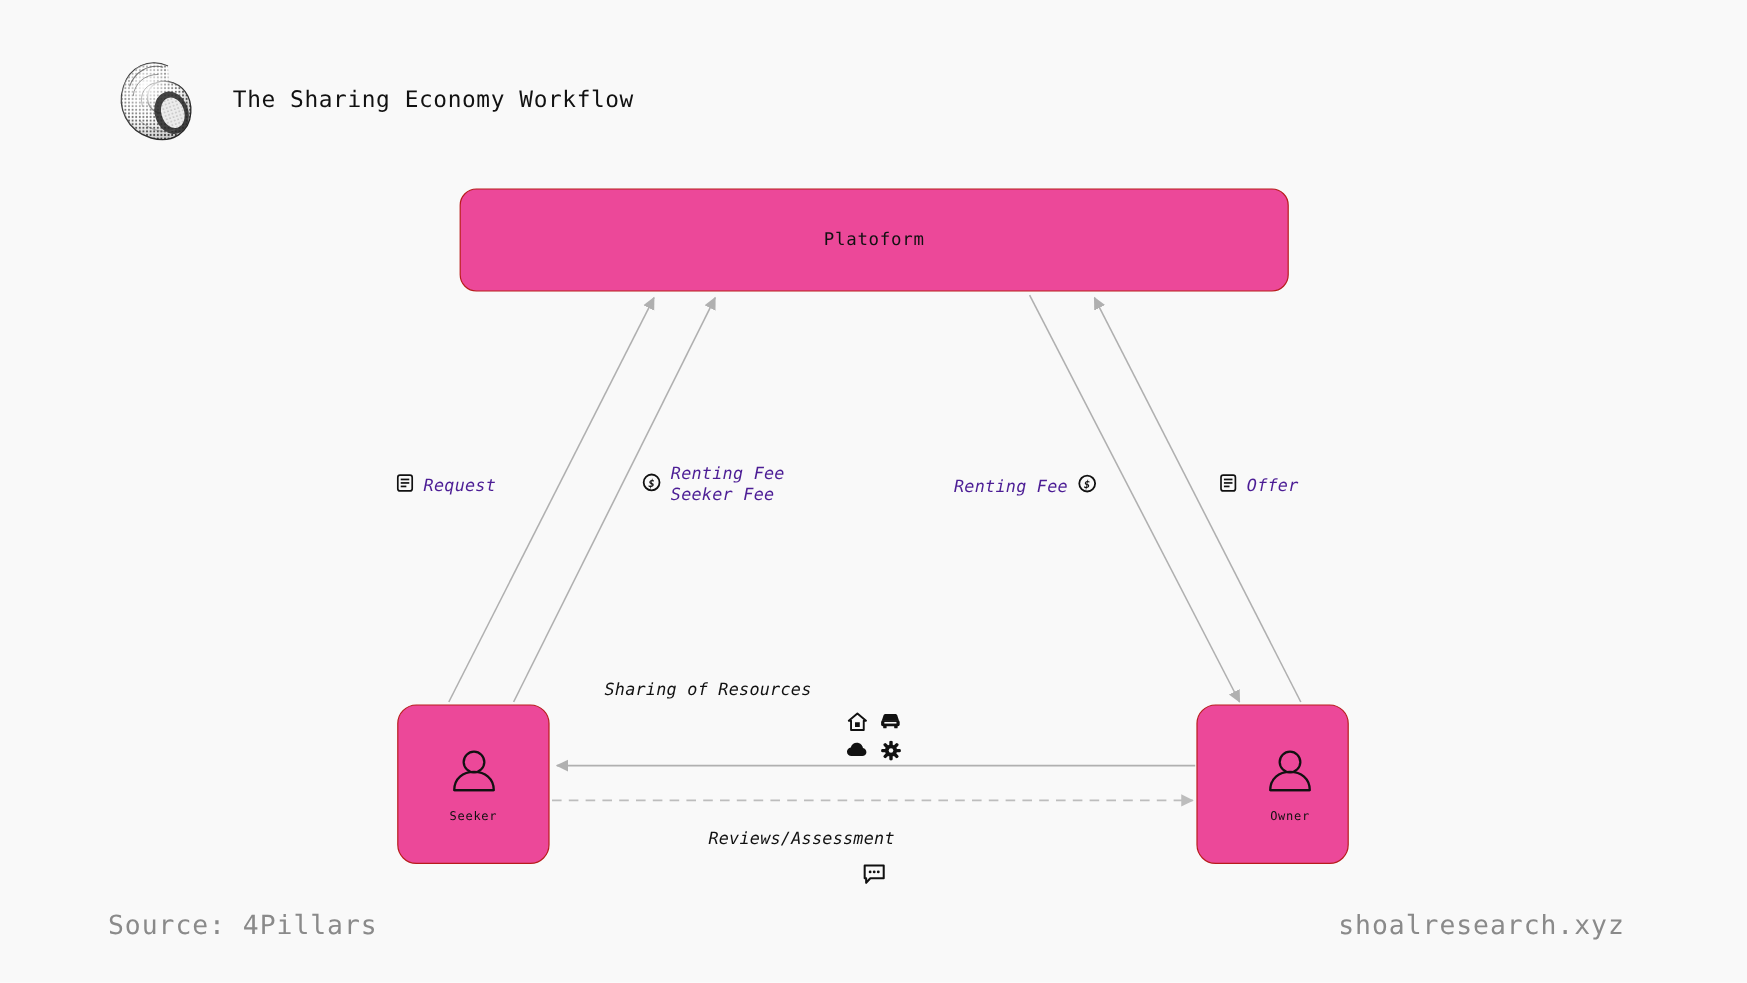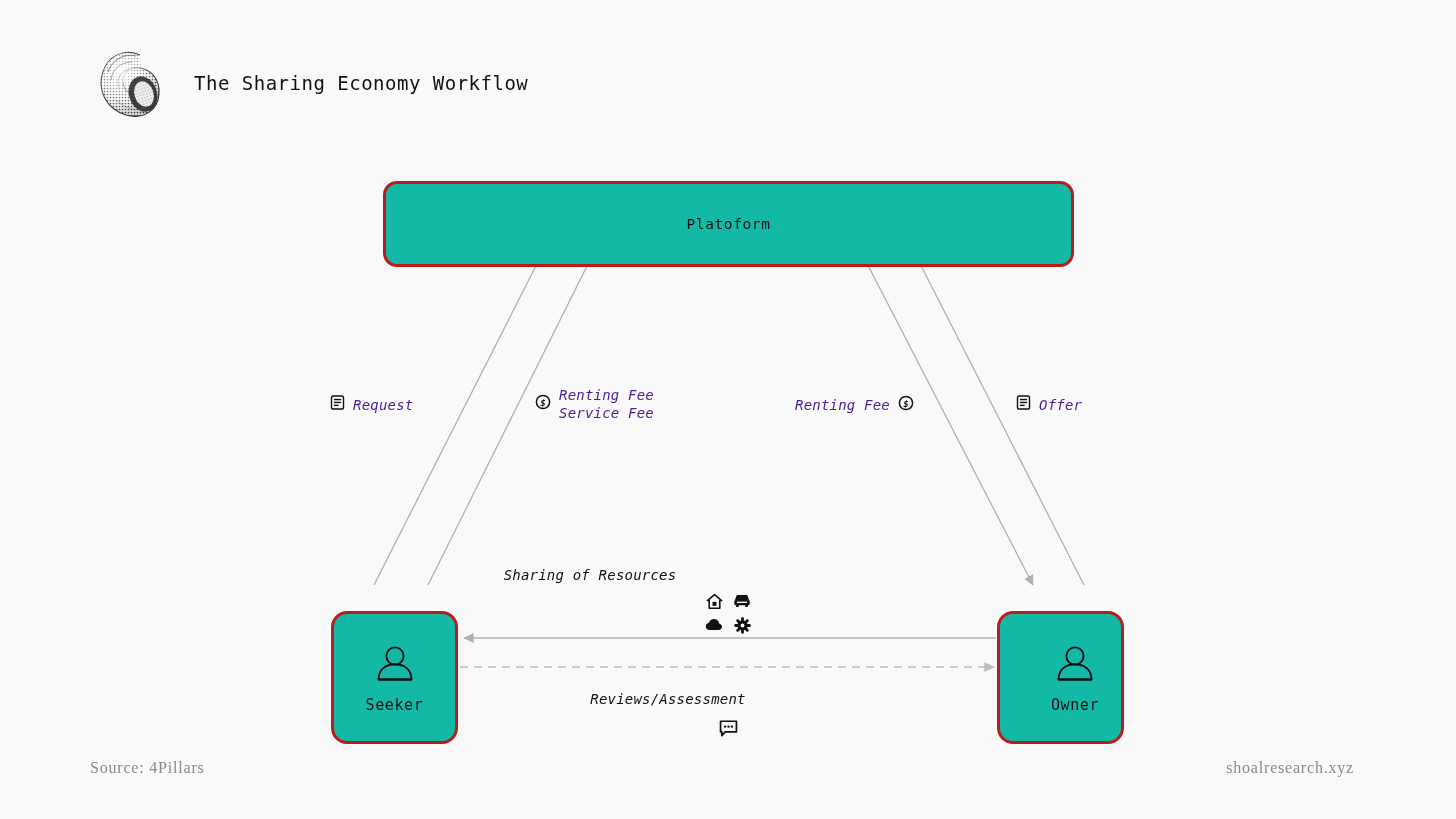--- a/index.html
+++ b/index.html
@@ -45,24 +45,23 @@
     left: 0;
     top: 0;
     width: 1456px;
     height: 819px;
   }
 
   
   .node-box {
     position: absolute;
     box-sizing: border-box;
-    background: #14b8a6;
-    border: 3px solid #b91c1c;
+    background: #ec4899;
+    border: 1px solid #b91c1c;
     border-radius: 16px;
-    margin-top: 24px;
   }
   #platform-box {
     left: 383px;
     top: 157px;
     width: 691px;
     height: 86px;
     border-radius: 14px;
     display: flex;
     align-items: center;
     justify-content: center;
@@ -78,21 +77,21 @@
     top: 587px;
     display: flex;
     flex-direction: column;
     align-items: center;
     justify-content: center;
     gap: 6px;
   }
   #seeker-box { left: 331px; }
   #owner-box  { left: 997px; padding-left: 29px; }
   .actor-label {
-    font-size: 15px;
+    font-size: 10px;
     letter-spacing: 0.6px;
     color: #111;
   }
   .person-icon { display: block; }
 
   
   .edge-label {
     position: absolute;
     font-style: italic;
     font-size: 14px;
@@ -158,24 +157,23 @@
     top: 720px;
     width: 1456px;
     display: flex;
     justify-content: center;
   }
 
   
   .footer-text {
     position: absolute;
     top: 759px;
-    font-size: 16px;
+    font-size: 22px;
     letter-spacing: 0.8px;
     color: #8a8a8a;
-    font-family: Liberation Serif, serif;
   }
   #source-note { left: 90px; }
   #site-note   { right: 102px; }
 </style>
 </head>
 <body>
 
 <div id="canvas">
 
   <div id="header">
@@ -276,21 +274,21 @@
 
   <div id="label-fees" class="edge-label">
     <span>
       <svg width="16" height="16" viewBox="0 0 16 16" aria-hidden="true">
         <circle cx="8" cy="8" r="6.6" fill="none" stroke="#111" stroke-width="1.5"></circle>
         <text x="8" y="11.6" font-size="9" font-weight="bold" text-anchor="middle" font-family="DejaVu Sans Mono, monospace" fill="#111">$</text>
       </svg>
     </span>
     <span class="stack">
       <span class="lbl-text">Renting Fee</span>
-      <span class="lbl-text">Service Fee</span>
+      <span class="lbl-text">Seeker Fee</span>
     </span>
   </div>
 
   <div id="label-renting-right" class="edge-label">
     <span class="lbl-text">Renting Fee</span>
     <span>
       <svg width="16" height="16" viewBox="0 0 16 16" aria-hidden="true">
         <circle cx="8" cy="8" r="6.6" fill="none" stroke="#111" stroke-width="1.5"></circle>
         <text x="8" y="11.6" font-size="9" font-weight="bold" text-anchor="middle" font-family="DejaVu Sans Mono, monospace" fill="#111">$</text>
       </svg>

